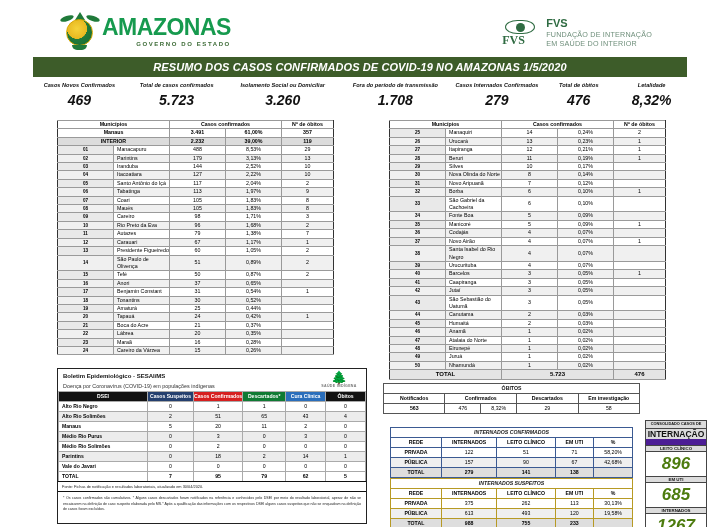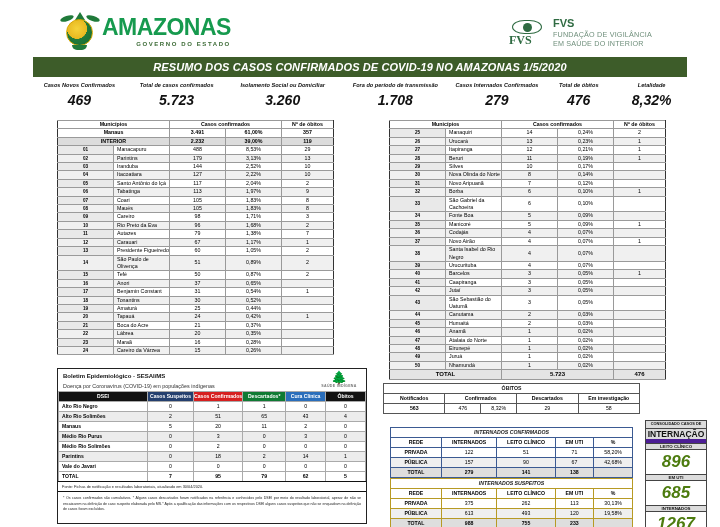--- a/index.html
+++ b/index.html
@@ -131,21 +131,21 @@
   th.blue-title { background:#7b9ed4; color:#1a1a1a; font-style:italic; font-weight:bold; font-size:5.6px; border-color:#3b5a92 !important; }
   th.yellow-title { background:#f6e07a; color:#1a1a1a; font-style:italic; font-weight:bold; font-size:5.6px; border-color:#b79a24 !important; }
   .int-conf table.grid td, .int-conf table.grid th { border-color:#3b5a92; }
   .int-susp table.grid td, .int-susp table.grid th { border-color:#b79a24; }
   table.grid td.lab { font-weight:bold; }
   table.grid tr.grey td { background:#efefef; }
   table.grid tr.tot td { background:#dedede; font-weight:bold; }
 
   .consol { position:absolute; left:645px; top:420px; width:62px; border:1px solid #444; }
   .consol .c-cap { background:#dcdcdc; font-size:3.9px; font-weight:bold; text-align:center; color:#111; border-bottom:1px solid #444; line-height:1.25; padding:1px 0;}
-  .consol .c-cap2 { background:#dcdcdc; font-size:8.5px; font-weight:bold; text-align:center; color:#111; border-bottom:4px solid #4c1d95; }
+  .consol .c-cap2 { background:#dcdcdc; font-size:8.5px; font-weight:bold; text-align:center; color:#111; border-bottom:6px solid #4c1d95; }
   .consol .c-sub { background:#dcdcdc; font-size:4.4px; font-weight:bold; text-align:center; color:#111; border-top:1px solid #444; border-bottom:1px solid #444; }
   .consol .c-big { font-size:17px; font-weight:bold; font-style:italic; text-align:center; color:#4d7c0f; padding:2px 0; }
 </style>
 </head>
 <body>
 
 <div id="page">
 
   <div class="header-row">
     <div class="am-logo">
@@ -163,21 +163,21 @@
     </div>
 
     <div class="fvs-logo">
       <div class="fvs-mark">
         <div class="fvs-eye"></div>
           <div class="fvs-pupil"></div>
         <div class="fvs-sw">FVS</div>
       </div>
       <div class="fvs-text">
         <div class="fvs-t1">FVS</div>
-        <div class="fvs-t2">FUNDAÇÃO DE VIGILÂNCIA</div>
+        <div class="fvs-t2">FUNDAÇÃO DE INTERNAÇÃO</div>
         <div class="fvs-t2">EM SAÚDE DO INTERIOR</div>
       </div>
     </div>
   </div>
 
   <div class="green-bar">RESUMO DOS CASOS CONFIRMADOS DE COVID-19 NO AMAZONAS 1/5/2020</div>
 
   <div class="kpis">
     <div class="kpi w1">
       <div class="k-label">Casos Novos Confirmados</div>

